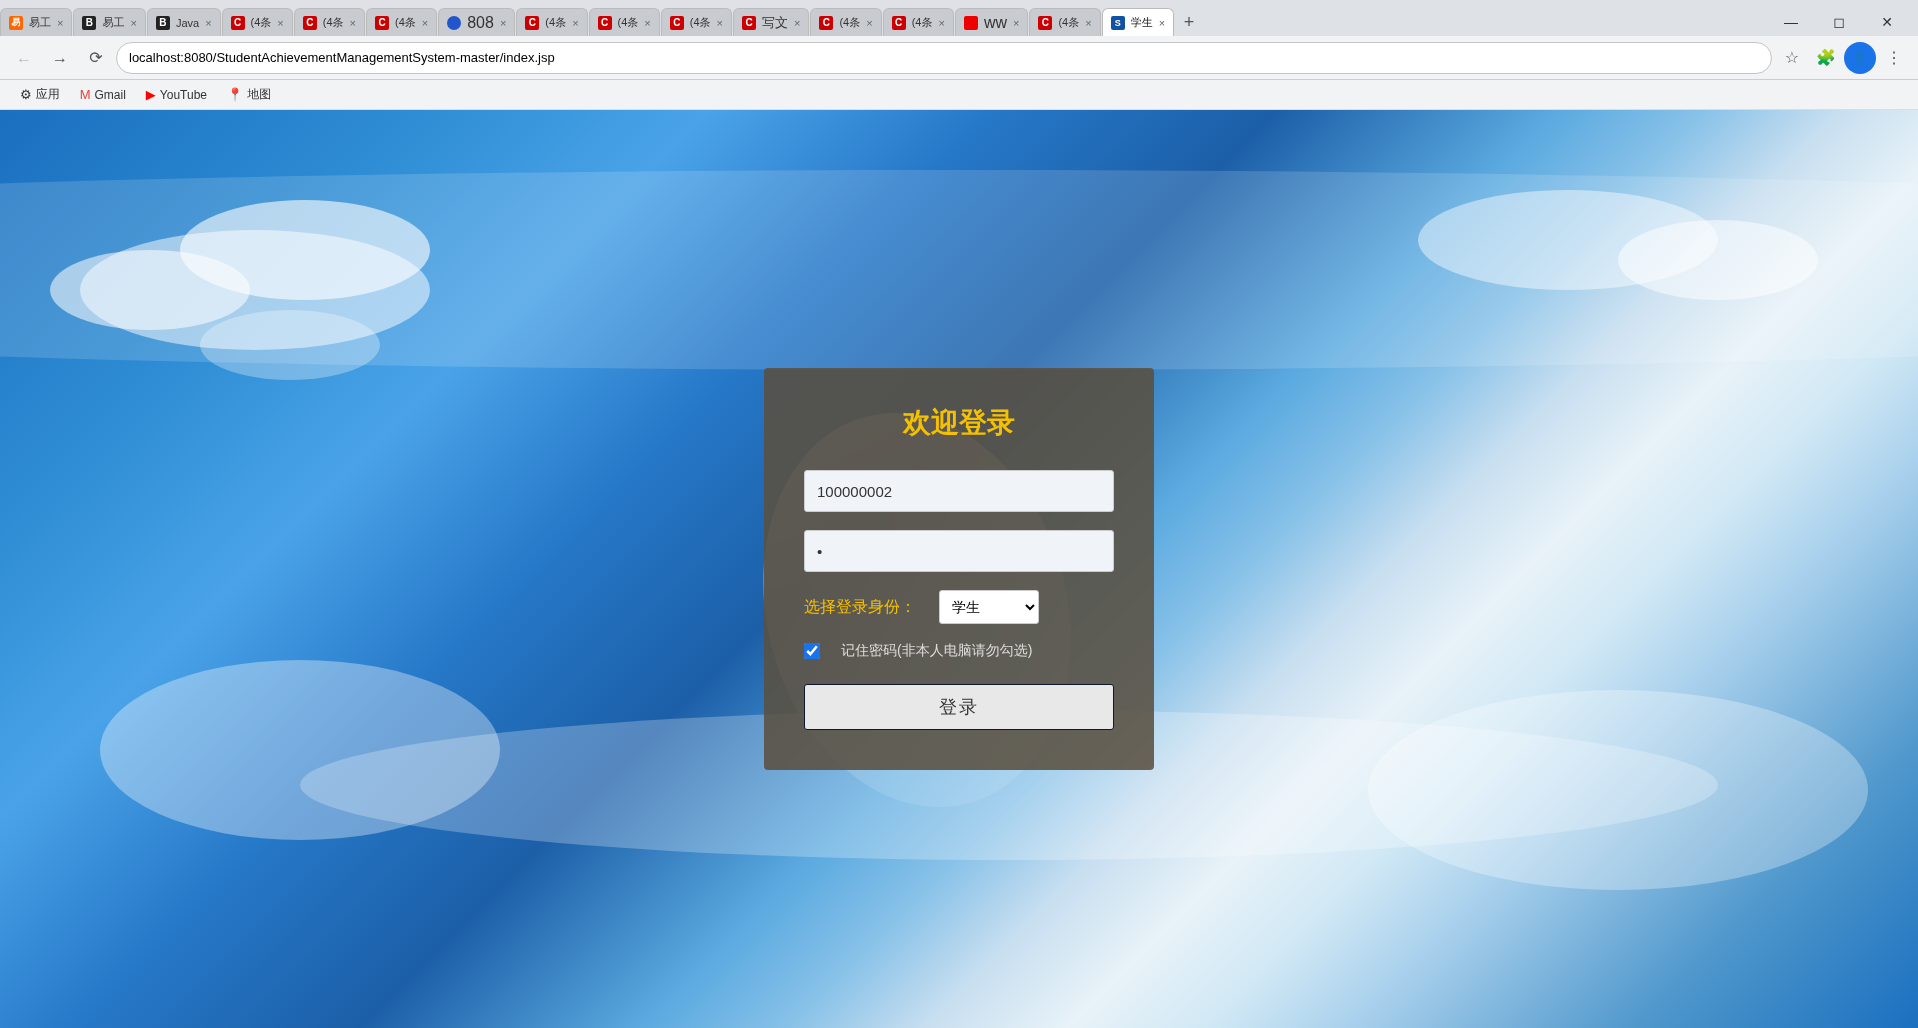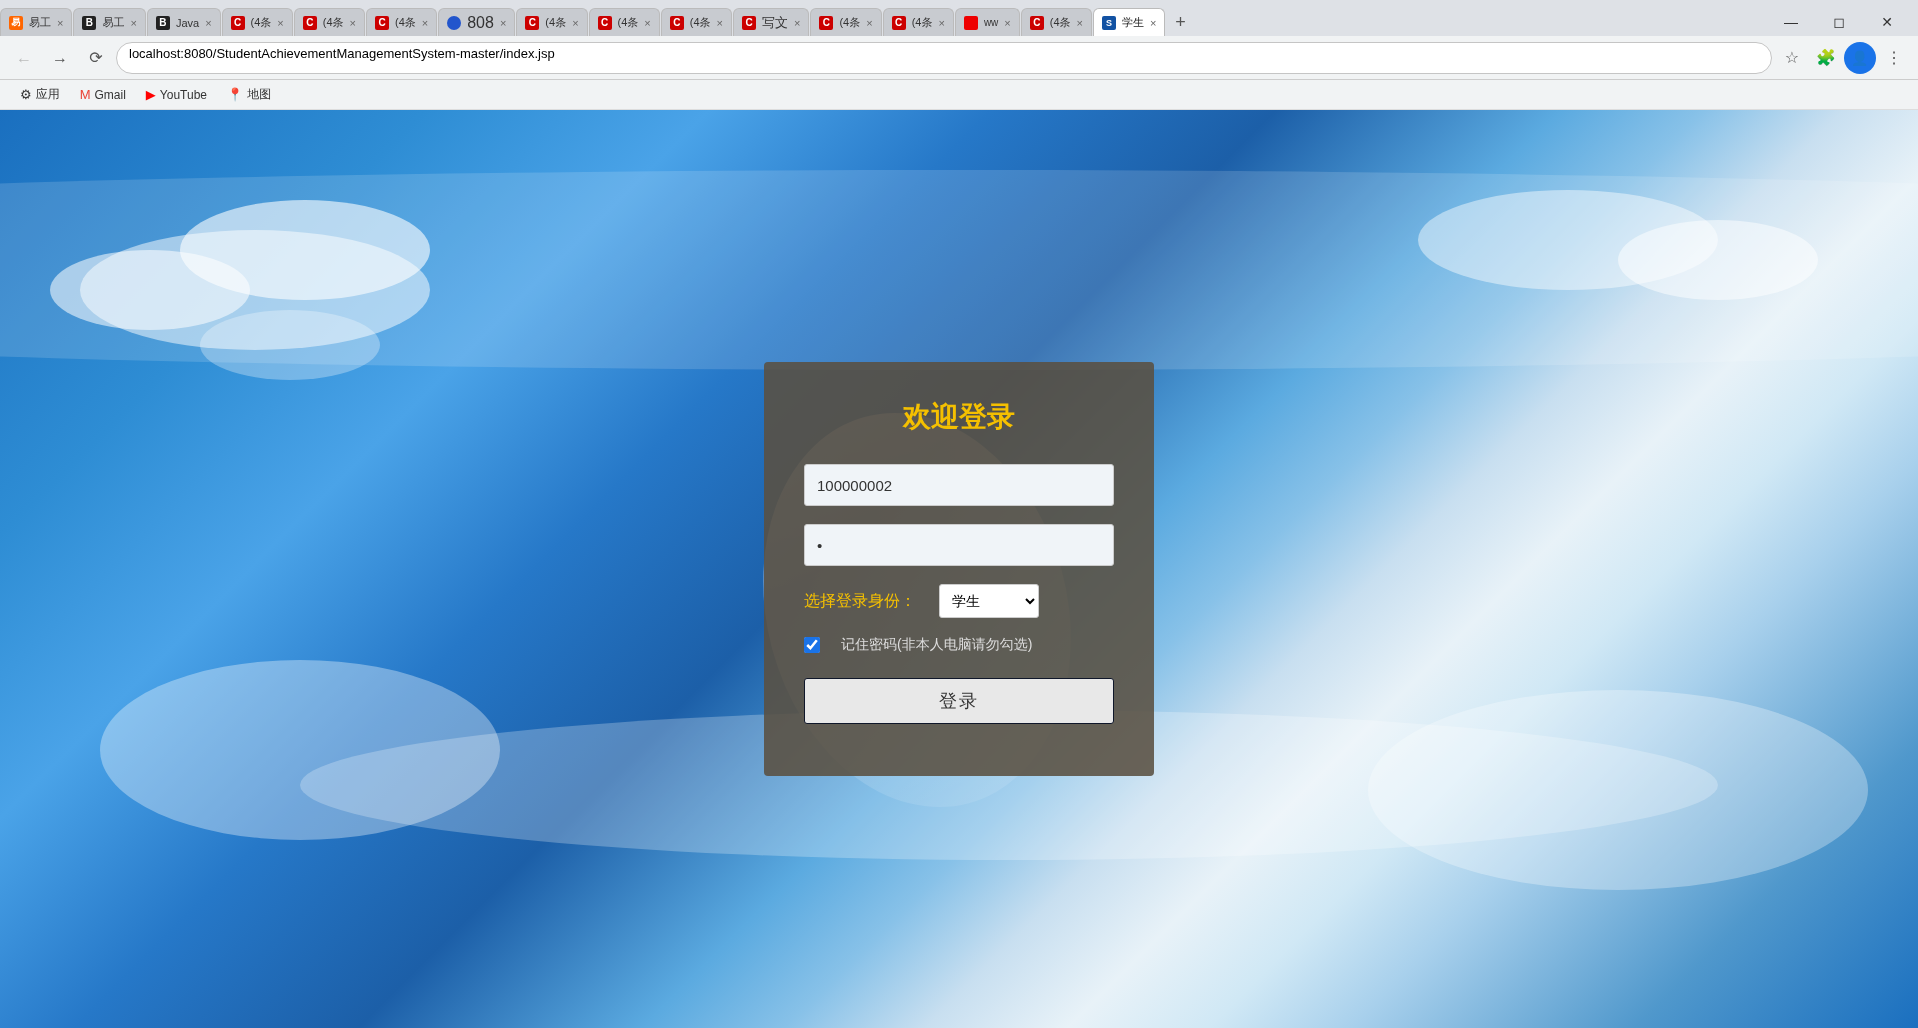--- a/index.html
+++ b/index.html
@@ -114,22 +114,22 @@
       color: #555;
     }
     .nav-btn.disabled { color: #bbb; cursor: default; }
     .address-input-wrap {
       flex: 1;
       height: 32px;
       background: #fff;
       border: 1.5px solid #c5c5c5;
       border-radius: 16px;
       display: flex;
-      align-items: flex-end;
-      padding: 12px 12px;
+      align-items: center;
+      padding: 0 12px;
       font-size: 13px;
       color: #333;
     }
     .address-input-wrap input {
       border: none;
       outline: none;
       flex: 1;
       font-size: 13px;
       background: transparent;
     }
@@ -205,21 +205,21 @@
 
     
     .login-container {
       position: absolute;
       top: 50%;
       left: 50%;
       transform: translate(-50%, -50%);
       width: 390px;
       background: rgba(90, 80, 65, 0.88);
       border-radius: 4px;
-      padding: 36px 40px 52px;
+      padding: 36px 40px 40px;
     }
 
     .login-title {
       text-align: center;
       font-size: 28px;
       font-weight: bold;
       color: #f5c000;
       margin-bottom: 28px;
       font-family: "Microsoft YaHei", Arial, sans-serif;
     }
@@ -368,21 +368,21 @@
       <span style="margin:0 2px;font-size:11px;">(4条</span>
       <span class="tab-close">×</span>
     </div>
     <div class="tab">
       <div class="tab-favicon fav-c" style="width:14px;height:14px;">C</div>
       <span style="margin:0 2px;font-size:11px;">(4条</span>
       <span class="tab-close">×</span>
     </div>
     <div class="tab">
       <div class="tab-favicon fav-ww" style="width:14px;height:14px;"></div>
-      <span style="margin:0 2px;font-size:10px;">ww</span>
+      <span style="margin:0 2px;font-size:16px;">ww</span>
       <span class="tab-close">×</span>
     </div>
     <div class="tab">
       <div class="tab-favicon fav-c" style="width:14px;height:14px;">C</div>
       <span style="margin:0 2px;font-size:11px;">(4条</span>
       <span class="tab-close">×</span>
     </div>
     <div class="tab active">
       <div class="tab-favicon" style="width:14px;height:14px;background:#1252a3;border-radius:2px;color:white;font-size:9px;display:flex;align-items:center;justify-content:center;font-weight:bold;">S</div>
       <span style="margin:0 2px;font-size:11px;">学生</span>

